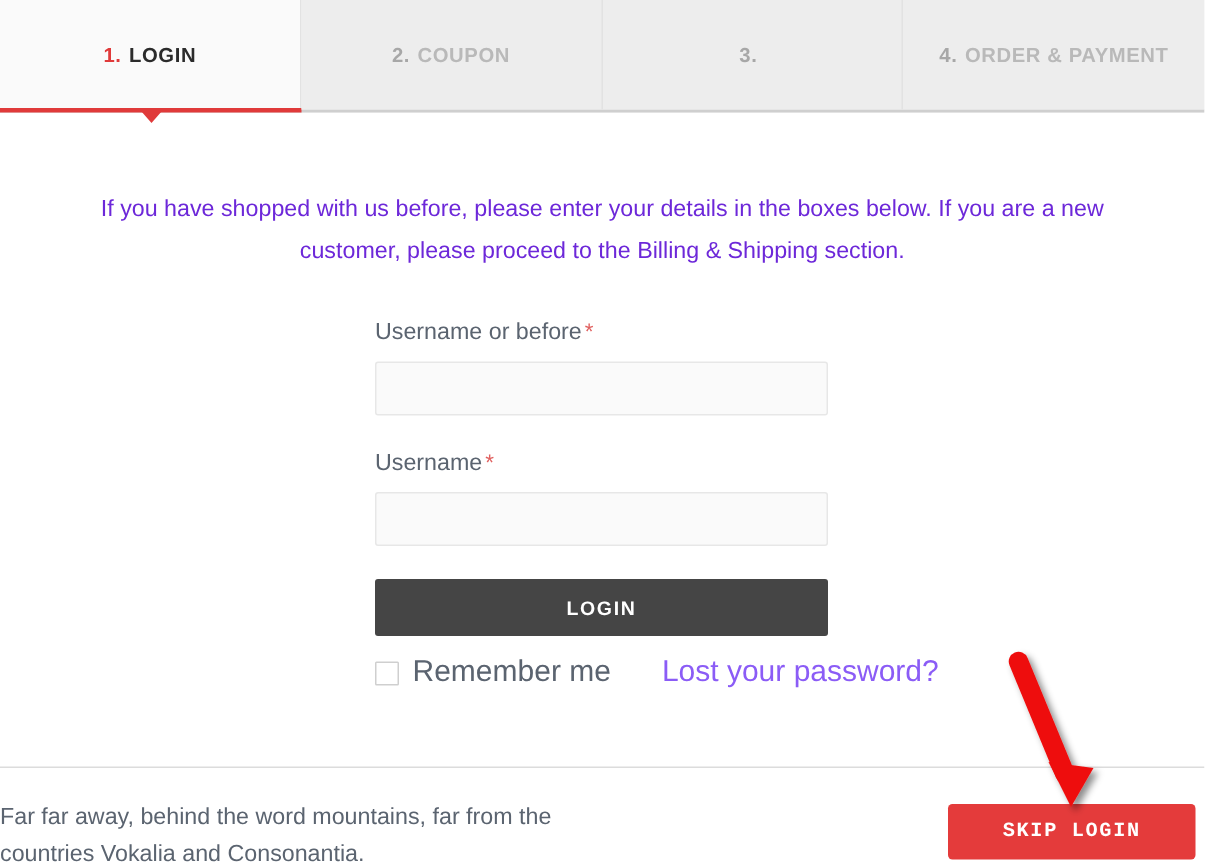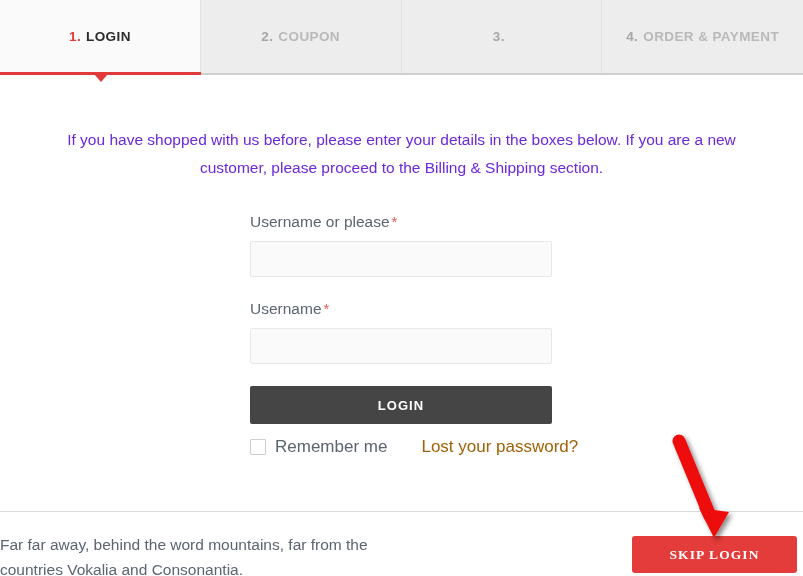--- a/index.html
+++ b/index.html
@@ -136,42 +136,42 @@
     font-size: 13px;
     font-weight: bold;
     letter-spacing: 1.1px;
     cursor: pointer;
     margin-top: 1px;
   }
   .form-foot {
     margin-top: 13px;
     display: flex;
     align-items: center;
-    font-size: 17px;
+    font-size: 20px;
     color: #5b6470;
   }
   .checkbox {
     width: 16px;
     height: 16px;
     box-sizing: border-box;
     border: 1px solid #cfcfcf;
     background: #ffffff;
     border-radius: 1px;
     display: inline-block;
     cursor: pointer;
     flex: 0 0 auto;
   }
   .remember-label {
     margin-left: 9px;
     cursor: pointer;
     white-space: nowrap;
   }
   .lost-link {
     margin-left: 34px;
-    color: #a16207;
+    color: #8b5cf6;
     text-decoration: none;
     white-space: nowrap;
     cursor: pointer;
   }
 
   
   .footer-rule {
     position: absolute;
     left: 0;
     top: 511px;
@@ -191,21 +191,21 @@
   .skip-button {
     position: absolute;
     left: 632px;
     top: 536px;
     width: 165px;
     height: 37px;
     background: #e43b3b;
     border: none;
     border-radius: 3px;
     color: #ffffff;
-    font-family: Liberation Serif, serif;
+    font-family: Liberation Mono, monospace;
     font-size: 13.5px;
     font-weight: bold;
     letter-spacing: 1.1px;
     cursor: pointer;
   }
 
   
   .annotation-arrow {
     position: absolute;
     left: 655px;
@@ -241,21 +241,21 @@
   </div>
 
 </div>
 <div class="step-pointer"></div>
 
 <div class="intro">If you have shopped with us before, please enter your details in the boxes below. If you are a new customer, please proceed to the Billing &amp; Shipping section.</div>
 
 <div class="form">
 
   <div class="field-label">
-    <span>Username or please</span><span class="req">*</span>
+    <span>Username or before</span><span class="req">*</span>
   </div>
   <input class="text-input" type="text" placeholder="" style="">
 
   <div class="field-label">
     <span>Username</span><span class="req">*</span>
   </div>
   <input class="text-input" type="password" placeholder="" style="">
 
   <button class="login-button">LOGIN</button>
 

